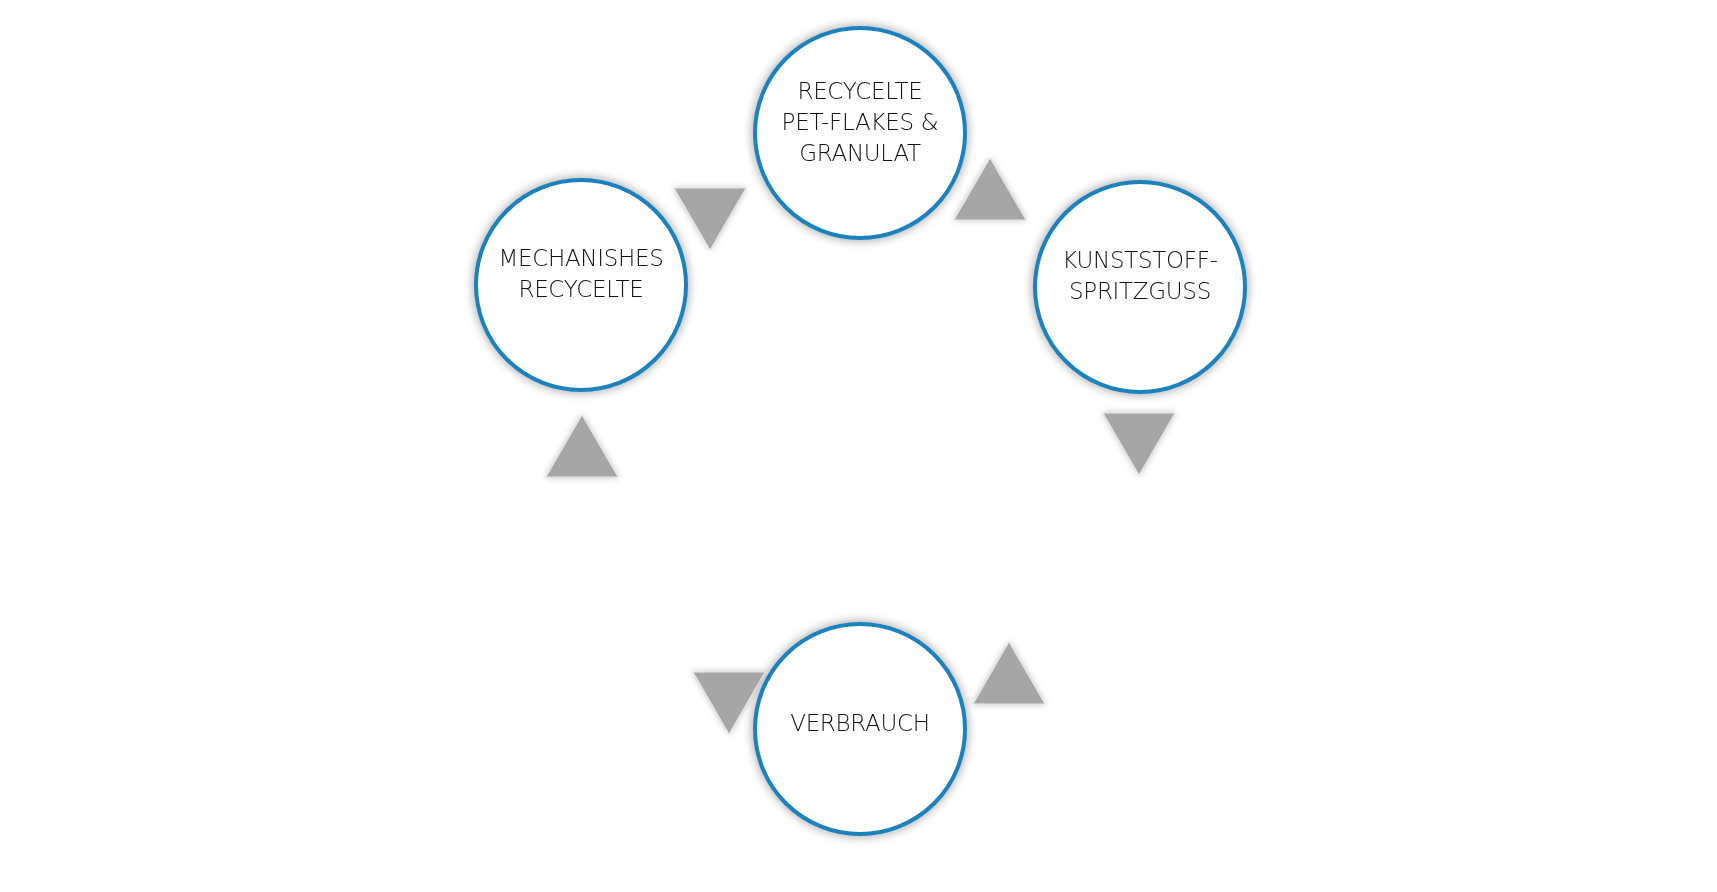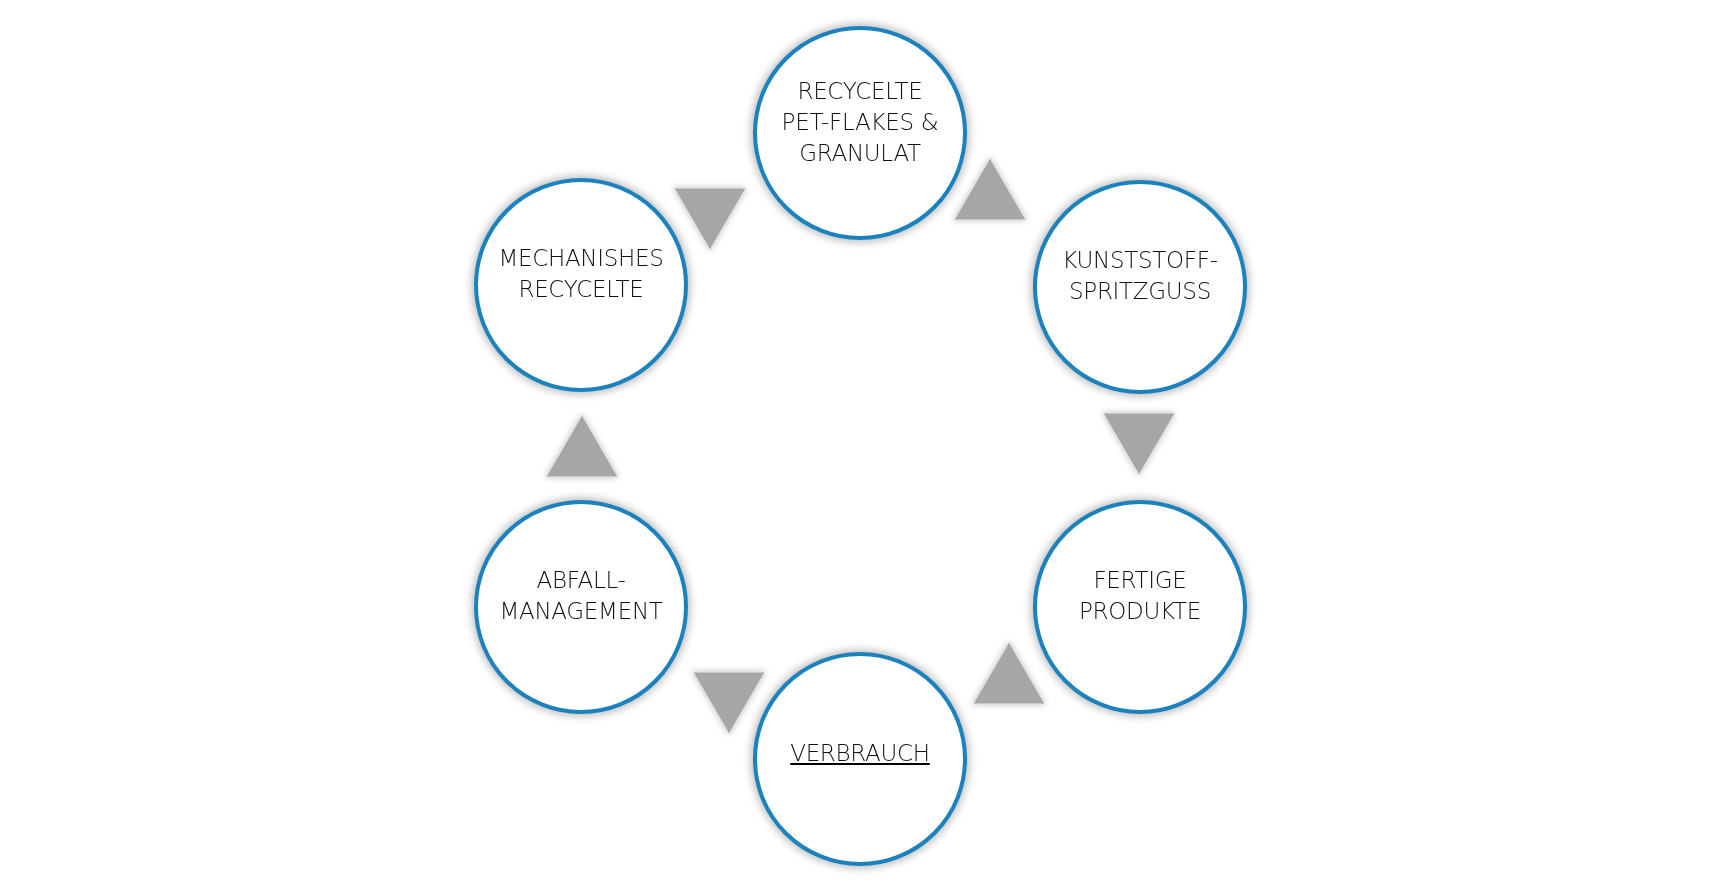--- a/index.html
+++ b/index.html
@@ -32,33 +32,25 @@
     <div class="node-label">RECYCELTE
 PET-FLAKES &amp;
 GRANULAT</div>
   </div>
 
   <div class="node" style="left: 1033px; top: 180px; border-color: rgb(28, 130, 189);">
     <div class="node-label">KUNSTSTOFF-
 SPRITZGUSS</div>
   </div>
 
-  <div class="node" style="left: 1033px; top: 500px; border-color: rgb(28, 130, 189);">
-    <div class="node-label">FERTIGE
-PRODUKTE</div>
-  </div>
 
-  <div class="node single" style="left: 753px; top: 652px; border-color: rgb(28, 130, 189); text-decoration: underline;">
+  <div class="node single" style="left: 753px; top: 622px; border-color: rgb(28, 130, 189);">
     <div class="node-label">VERBRAUCH</div>
   </div>
 
-  <div class="node" style="left: 474px; top: 500px; border-color: rgb(28, 130, 189);">
-    <div class="node-label">ABFALL-
-MANAGEMENT</div>
-  </div>
 
   <div class="node" style="left: 474px; top: 178px; border-color: rgb(28, 130, 189);">
     <div class="node-label">MECHANISHES
 RECYCELTE</div>
   </div>
 
   <div class="arrow" style="left:954px; top:158px;">
     <svg viewBox="0 0 72 62">
         <polygon points="36,0 72,62 0,62" style="fill: rgb(166, 166, 166);"></polygon>
       </svg>

